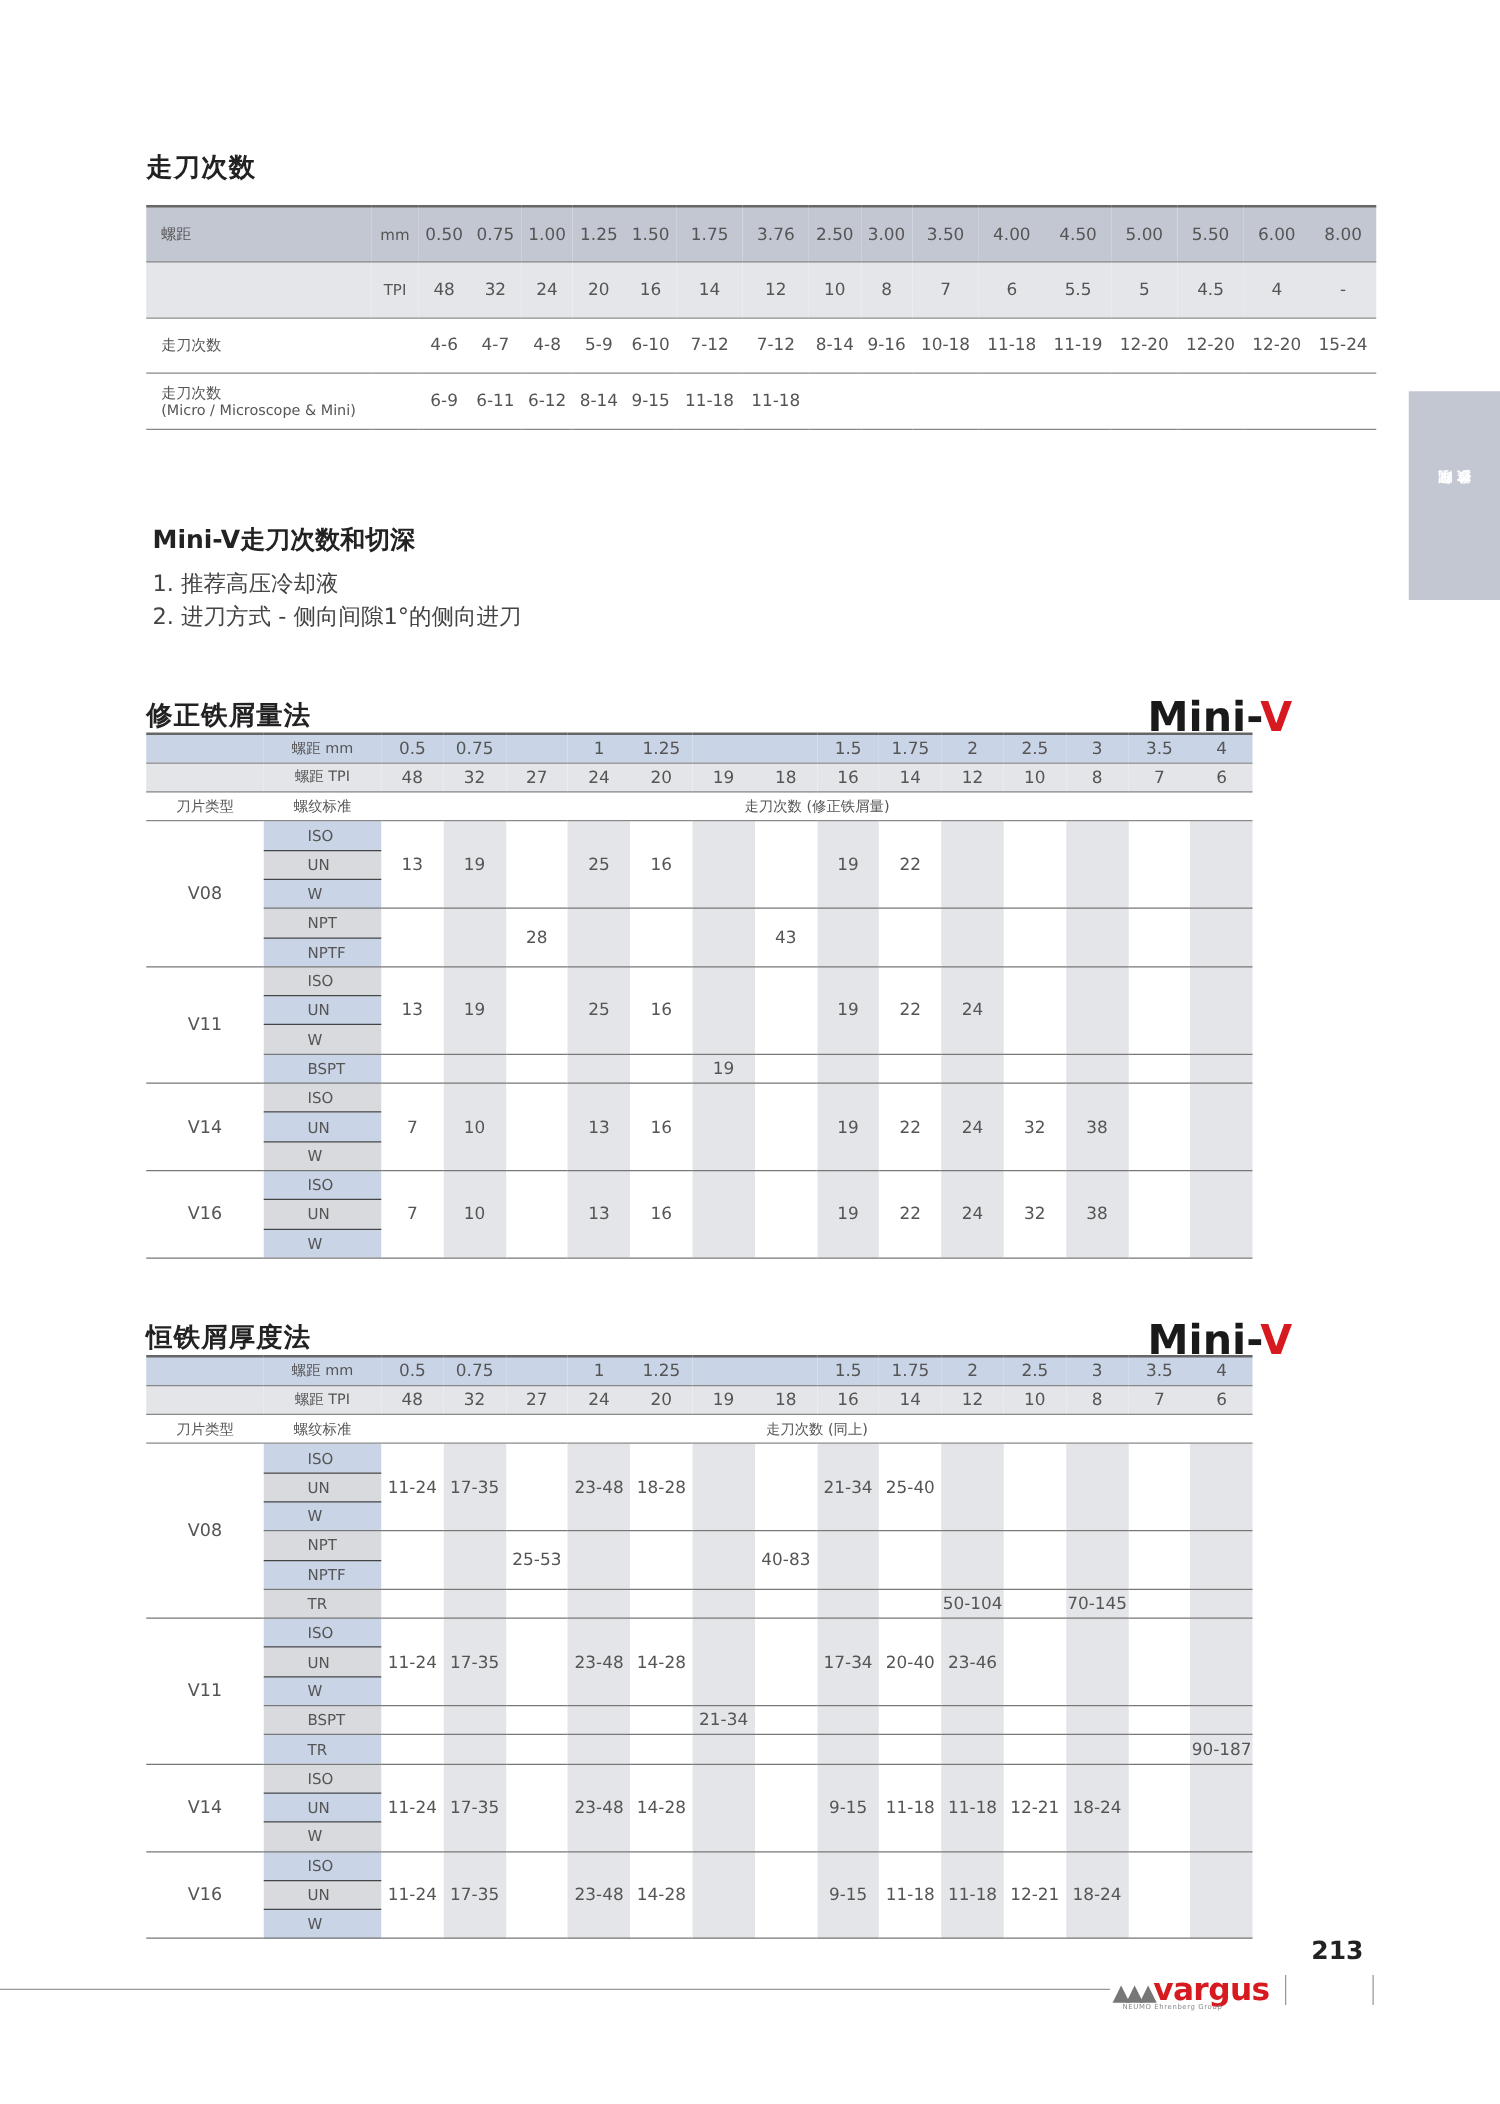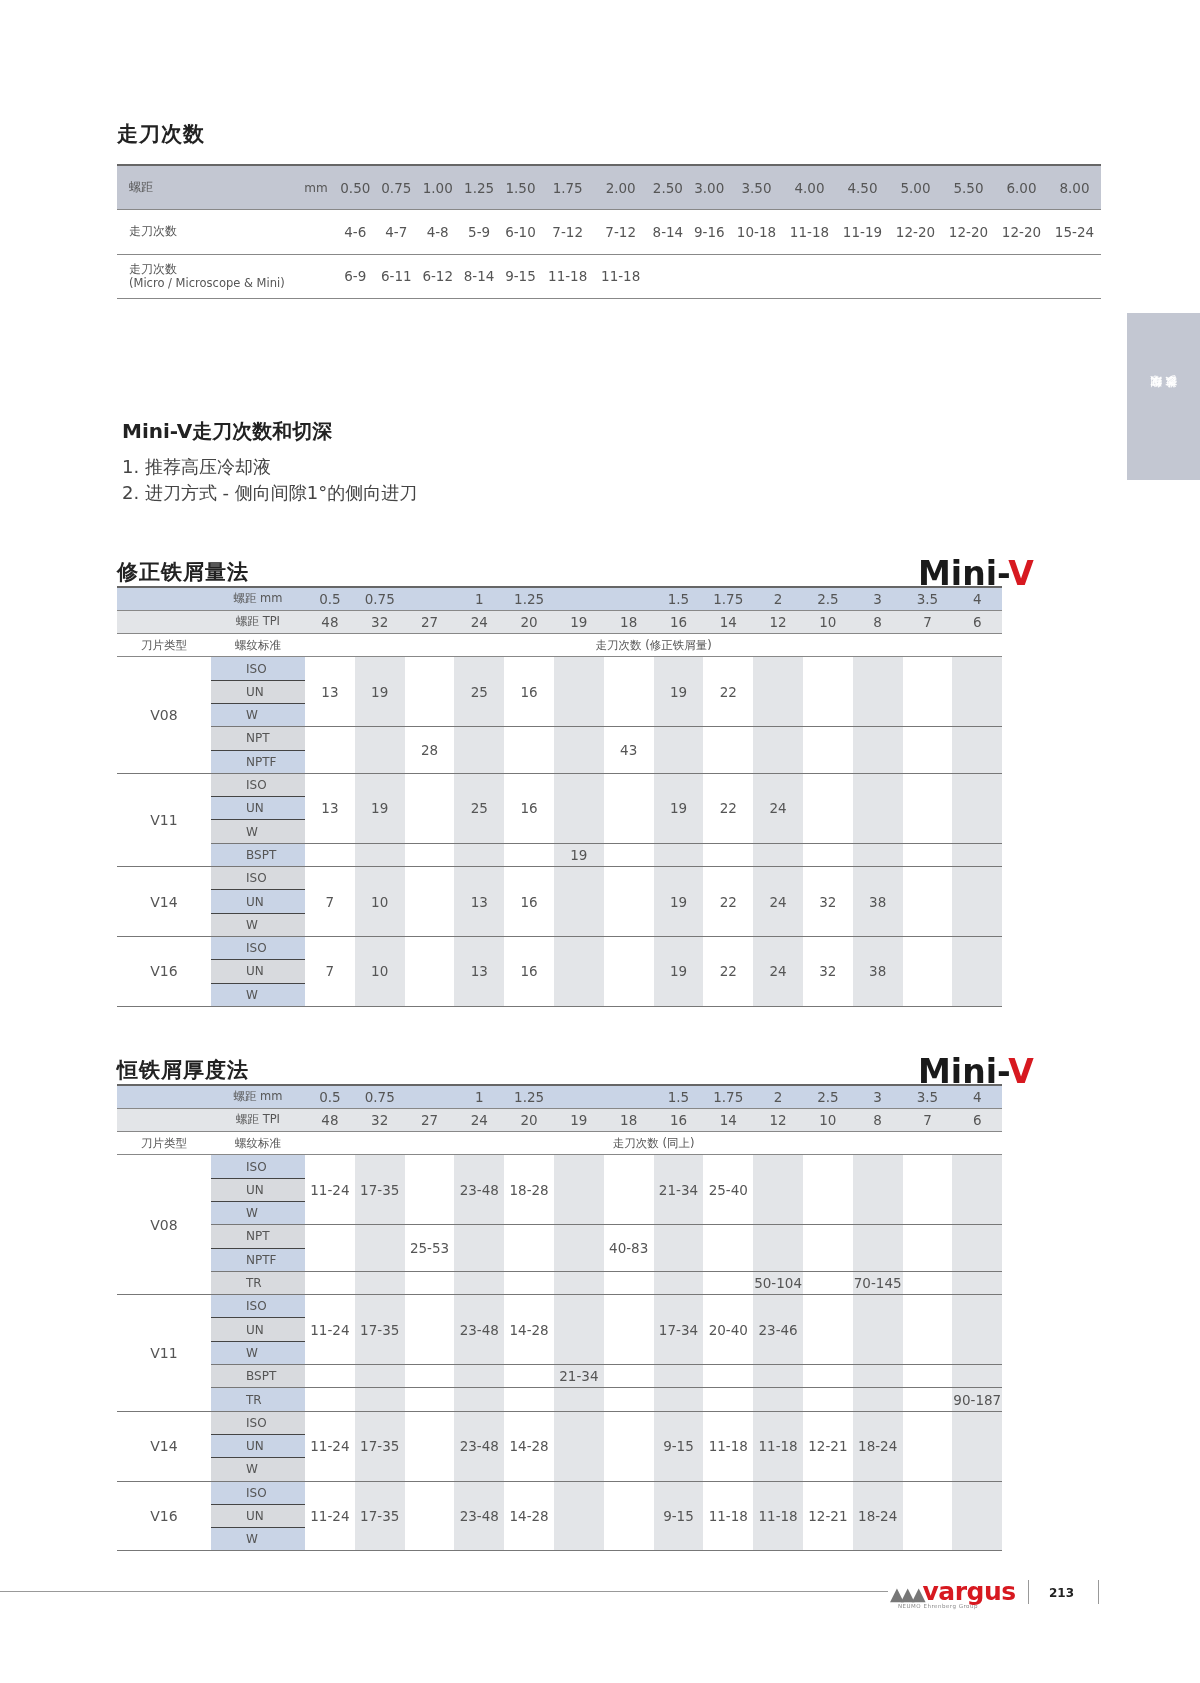--- a/index.html
+++ b/index.html
@@ -48,47 +48,67 @@
   .minilogo { position: absolute; font-size: 33px; font-weight: bold; color: #1a1a1a; }
   .minilogo .v { color: #d71920; }
 
   
   .footline { position: absolute; left: 0; top: 1591px; width: 888px; height: 1px; background: #999; }
   .logo { position: absolute; left: 890px; top: 1577px; }
   .logo .word { font-size: 25px; font-weight: bold; color: #d71920; letter-spacing: -0.5px; }
   .logo .tri { color: #777; font-size: 18px; letter-spacing: -3px; }
   .logo .sub { font-size: 5.5px; color: #888; position: absolute; left: 8px; top: 26px; white-space: nowrap; letter-spacing: 0.5px;}
   .vbar { position: absolute; width: 1px; background: #999; height: 24px; top: 1580px; }
-  .pagenum { position: absolute; left: 1049px; top: 1586px; font-size: 12px; font-weight: bold; color: #222; }
+  .pagenum { position: absolute; left: 1049px; top: 1548px; font-size: 20px; font-weight: bold; color: #222; }
 </style>
 </head>
 <body>
 
 <h1 class="sec" style="left:117px; top:120px;">走刀次数</h1>
 <table id="t1">
   <tbody id="t1body">
       <tr class="mm">
         <td class="lbl">螺距</td>
         <td class="unit">mm</td>
         <td>0.50</td>
         <td>0.75</td>
         <td>1.00</td>
         <td>1.25</td>
         <td>1.50</td>
         <td>1.75</td>
-        <td>2.00</td>
+        <td>3.76</td>
         <td>2.50</td>
         <td>3.00</td>
         <td>3.50</td>
         <td>4.00</td>
         <td>4.50</td>
         <td>5.00</td>
         <td>5.50</td>
         <td>6.00</td>
         <td>8.00</td>
+      </tr>
+      <tr class="tpi">
+        <td class="lbl"></td>
+        <td class="unit">TPI</td>
+        <td>48</td>
+        <td>32</td>
+        <td>24</td>
+        <td>20</td>
+        <td>16</td>
+        <td>14</td>
+        <td>12</td>
+        <td>10</td>
+        <td>8</td>
+        <td>7</td>
+        <td>6</td>
+        <td>5.5</td>
+        <td>5</td>
+        <td>4.5</td>
+        <td>4</td>
+        <td>-</td>
       </tr>
       <tr class="body">
         <td class="lbl"><span>走刀次数</span></td>
         <td class="unit"></td>
         <td>4-6</td>
         <td>4-7</td>
         <td>4-8</td>
         <td>5-9</td>
         <td>6-10</td>
         <td>7-12</td>

